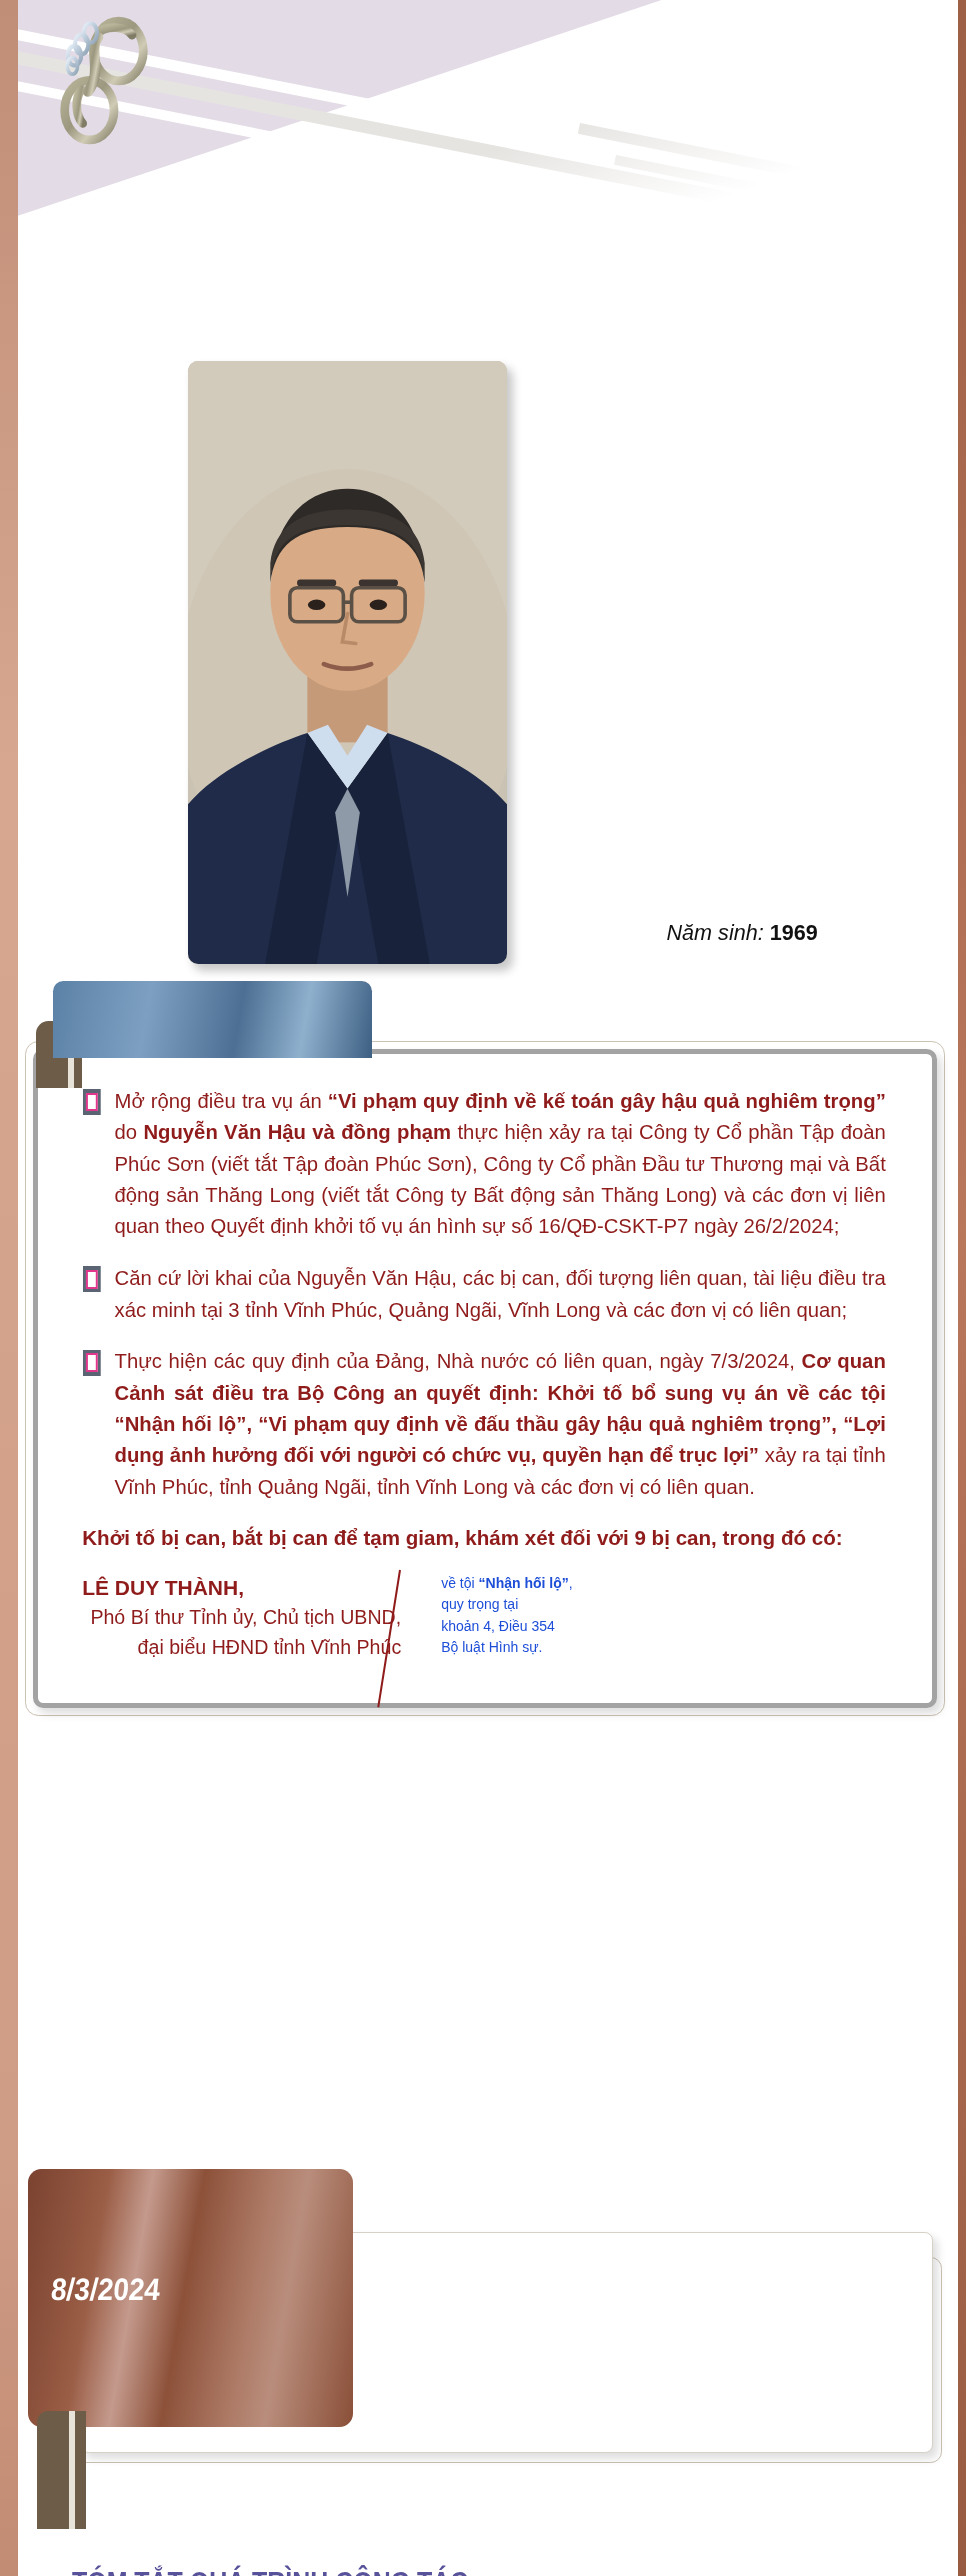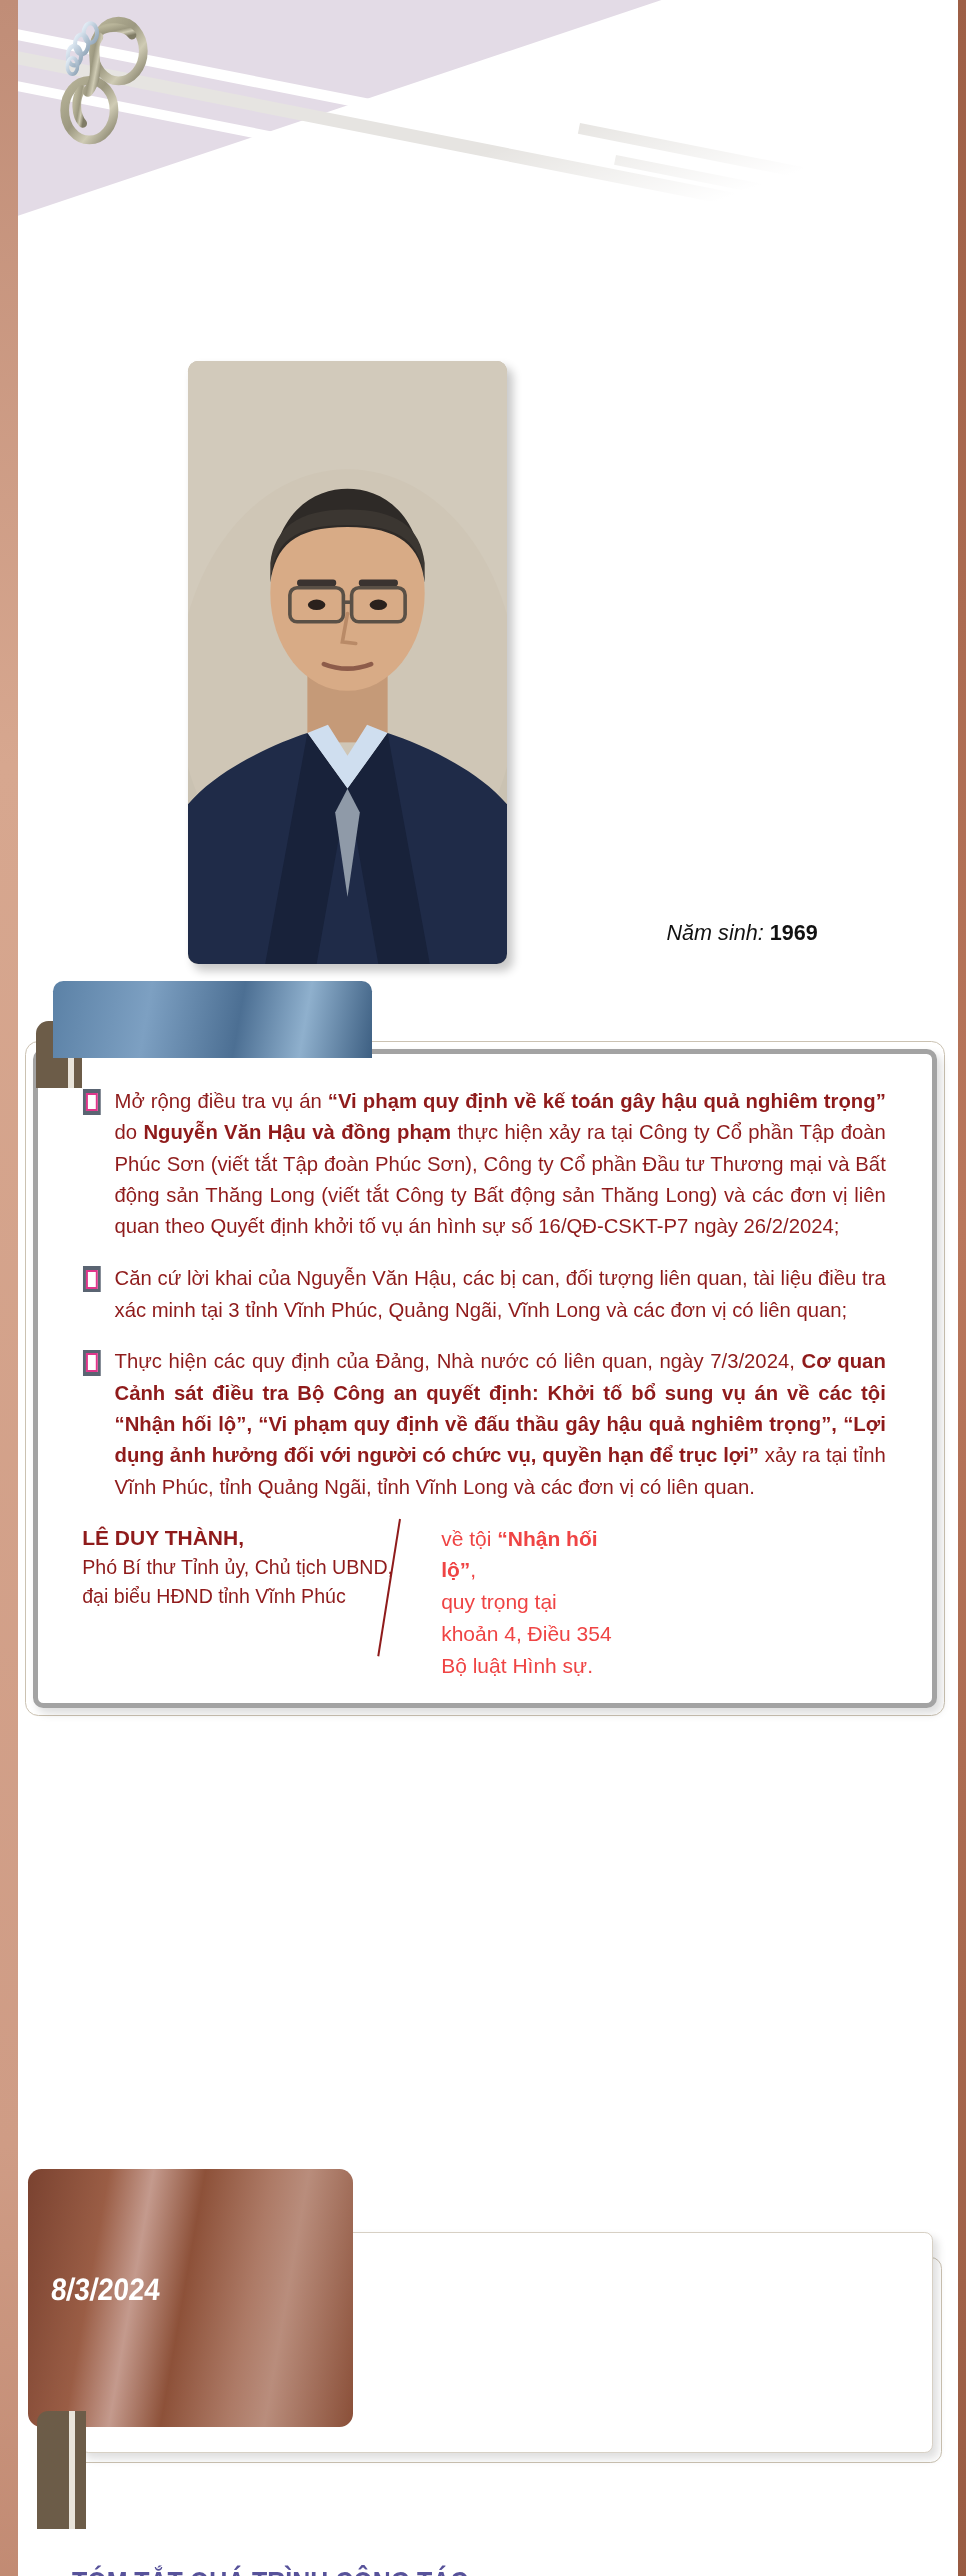--- a/index.html
+++ b/index.html
@@ -209,22 +209,22 @@
   .col-right { width: 222px; padding-left: 31px; }
   .slash {
     position: absolute;
     left: 317px; top: -3.1px;
     width: 2.1px; height: 139px;
     background: #8f1b1b;
     transform: rotate(9deg);
     transform-origin: top center;
   }
   .nm { color: #8f1b1b; font-weight: bold; font-size: 21px; line-height: 1.45; }
-  .nm-sub { color: #8f1b1b; font-size: 19.6px; line-height: 1.5; }
-  .chg { color: #ef4444; font-size: 21px; line-height: 1.52; }
+  .nm-sub { color: #8f1b1b; font-size: 19.6px; line-height: 1.5; text-align: right; }
+  .chg { color: #1d4ed8; font-size: 14px; line-height: 1.52; }
   .chg b { font-weight: bold; }
 
   
   .date-outer {
     position: absolute;
     left: 71px; right: 24px; top: 2257px; height: 206px;
     border: 1.5px solid #cbc2b2;
     border-radius: 11.3px;
     background: #ffffff;
     z-index: 4;
@@ -393,20 +393,21 @@
         <div class="para">
           <span class="bullet"></span>
           <span><span>Căn cứ lời khai của Nguyễn Văn Hậu, các bị can, đối tượng liên quan, tài liệu điều tra xác minh tại 3 tỉnh Vĩnh Phúc, Quảng Ngãi, Vĩnh Long và các đơn vị có liên quan;</span></span>
         </div>
 
         <div class="para">
           <span class="bullet"></span>
           <span><span>Thực hiện các quy định của Đảng, Nhà nước có liên quan, ngày 7/3/2024, </span><b>Cơ quan Cảnh sát điều tra Bộ Công an quyết định: Khởi tố bổ sung vụ án về các tội “Nhận hối lộ”, “Vi phạm quy định về đấu thầu gây hậu quả nghiêm trọng”, “Lợi dụng ảnh hưởng đối với người có chức vụ, quyền hạn để trục lợi”</b><span> xảy ra tại tỉnh Vĩnh Phúc, tỉnh Quảng Ngãi, tỉnh Vĩnh Long và các đơn vị có liên quan.</span></span>
         </div>
 
+        <div class="sub-head">Khởi tố bị can, bắt bị can để tạm giam, khám xét đối với 9 bị can, trong đó có:</div>
 
         <div class="two-col">
           <div class="slash"></div>
           <div class="col-left">
             <div class="nm">LÊ DUY THÀNH,</div>
             <div class="nm-sub">Phó Bí thư Tỉnh ủy, Chủ tịch UBND,</div>
             <div class="nm-sub">đại biểu HĐND tỉnh Vĩnh Phúc</div>
           </div>
           <div class="col-right">
             <div class="chg">

